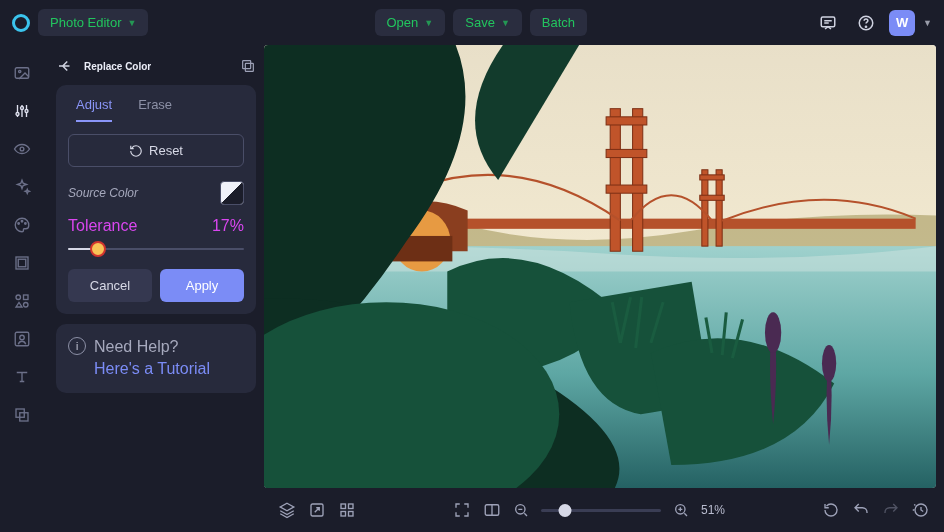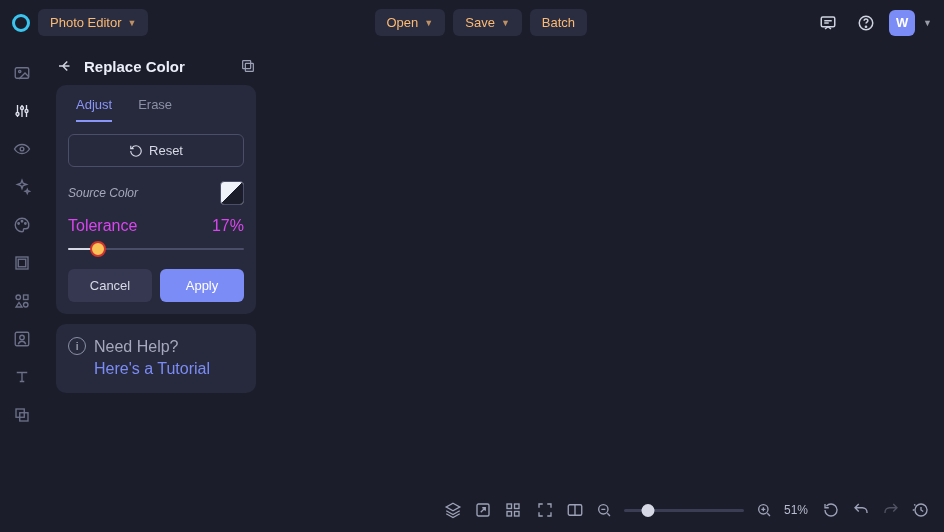--- a/index.html
+++ b/index.html
@@ -1,37 +1,37 @@
 <!DOCTYPE html>
 <html><head>
 <meta charset="utf-8">
 <style>
 * { margin:0; padding:0; box-sizing:border-box; font-family:-apple-system,BlinkMacSystemFont,"Segoe UI",sans-serif; }
 body { width:944px; height:532px; background:#1b1d2a; color:#cfd2e0; overflow:hidden; }
 
 
 .topbar { height:45px; display:flex; align-items:center; padding:0 12px; gap:8px; }
 .logo-circle { width:18px; height:18px; border-radius:50%; border:3px solid #3bc4ed; background:transparent; }
-.dropdown-btn { display:flex; align-items:center; gap:6px; background:#2a2d3f; border-radius:6px; padding:6px 12px; font-size:13px; color:#fdba74; cursor:pointer; }
+.dropdown-btn { display:flex; align-items:center; gap:6px; background:#2a2d3f; border-radius:6px; padding:6px 12px; font-size:13px; color:#22c55e; cursor:pointer; }
 .tb-center { margin-left:auto; display:flex; gap:8px; }
 .tb-right { margin-left:auto; display:flex; gap:8px; align-items:center; }
 .icon-btn { width:30px; height:30px; display:flex; align-items:center; justify-content:center; background:#2a2d3f; border-radius:6px; cursor:pointer; color:#cfd2e0; }
 .icon-btn.bare { background:transparent; }
 .avatar { width:26px; height:26px; border-radius:6px; background:#7b8cf6; color:#fff; font-weight:600; display:flex; align-items:center; justify-content:center; font-size:13px; }
 .chev { font-size:9px; opacity:.7; }
 
 
 .main { display:flex; height:calc(100% - 45px); }
 .rail { width:44px; display:flex; flex-direction:column; align-items:center; gap:18px; padding-top:18px; }
 .rail .ritem { width:20px; height:20px; display:flex; align-items:center; justify-content:center; color:#6c7089; cursor:pointer; }
 .rail .ritem.active { color:#dfe1ef; }
 
 .panel { width:220px; padding:12px 8px 12px 12px; display:flex; flex-direction:column; gap:10px; }
 .panel-header { display:flex; align-items:center; gap:10px; }
-.panel-title { color:#eceef8; font-weight:600; font-size:15px; }
+.panel-title { color:#eceef8; font-weight:600; font-size:10px; }
 .panel-back { color:#cfd2e0; cursor:pointer; display:flex; }
 .panel-copy { margin-left:auto; color:#9ea2b8; cursor:pointer; display:flex; }
 
 .card { background:#272a3c; border-radius:10px; padding:12px; }
 .tabs { display:flex; gap:26px; margin-bottom:12px; padding:0 8px; }
 .tab { font-size:13px; color:#8c90a6; padding-bottom:8px; cursor:pointer; }
 .tab.active { color:#8a95f8; border-bottom:2px solid #8a95f8; }
 .reset-btn { width:100%; border:1px solid #4a4e68; border-radius:6px; background:transparent; color:#d7d9e6; font-size:13px; padding:8px 0; display:flex; align-items:center; justify-content:center; gap:6px; cursor:pointer; margin-bottom:14px; }
 .row { display:flex; align-items:center; justify-content:space-between; font-size:12px; color:#a6a9bd; margin-bottom:12px;font-style:italic; }
 .swatch { width:24px; height:24px; border-radius:4px; position:relative; overflow:hidden; cursor:pointer; border:1px solid #4a4e68; }
@@ -47,21 +47,21 @@
 .btn-row { display:flex; gap:8px; }
 .btn { flex:1; padding:9px 0; font-size:13px; border:none; border-radius:6px; cursor:pointer; }
 .btn-cancel { background:#353850; color:#d7d9e6; }
 .btn-apply { background:#7b8cf6; color:#fff; }
 
 .help-card { display:flex; gap:8px; align-items:flex-start; }
 .help-icon { width:18px; height:18px; border:1.5px solid #8c90a6; border-radius:50%; display:flex; align-items:center; justify-content:center; font-size:10px; margin-top:1px; }
 .help-text { font-size:16px; color:#a6a9bd; line-height:1.4; }
 .help-link { color:#7b8cf6; cursor:pointer; }
 
-.canvas-area { flex:1; display:flex; flex-direction:column;align-items:flex-end; }
+.canvas-area { flex:1; display:flex; flex-direction:column; }
 .canvas { flex:1; position:relative; margin:0 8px 0 0; border-radius:4px; overflow:hidden; }
 .checker { position:absolute; inset:0; background-color:#aaa;
   background-image:linear-gradient(45deg,#ccc 25%,transparent 25%),linear-gradient(-45deg,#ccc 25%,transparent 25%),linear-gradient(45deg,transparent 75%,#ccc 75%),linear-gradient(-45deg,transparent 75%,#ccc 75%);
   background-size:16px 16px; background-position:0 0,0 8px,8px -8px,-8px 0; }
 svg.scene { position:absolute; inset:0; width:100%; height:100%; }
 
 .footer { height:44px; display:flex; align-items:center; padding:0 14px; gap:14px; }
 .f-left,.f-right,.f-center { display:flex; align-items:center; gap:12px; }
 .f-center { margin:0 auto; }
 .fic { color:#9ea2b8; cursor:pointer; display:flex; }

